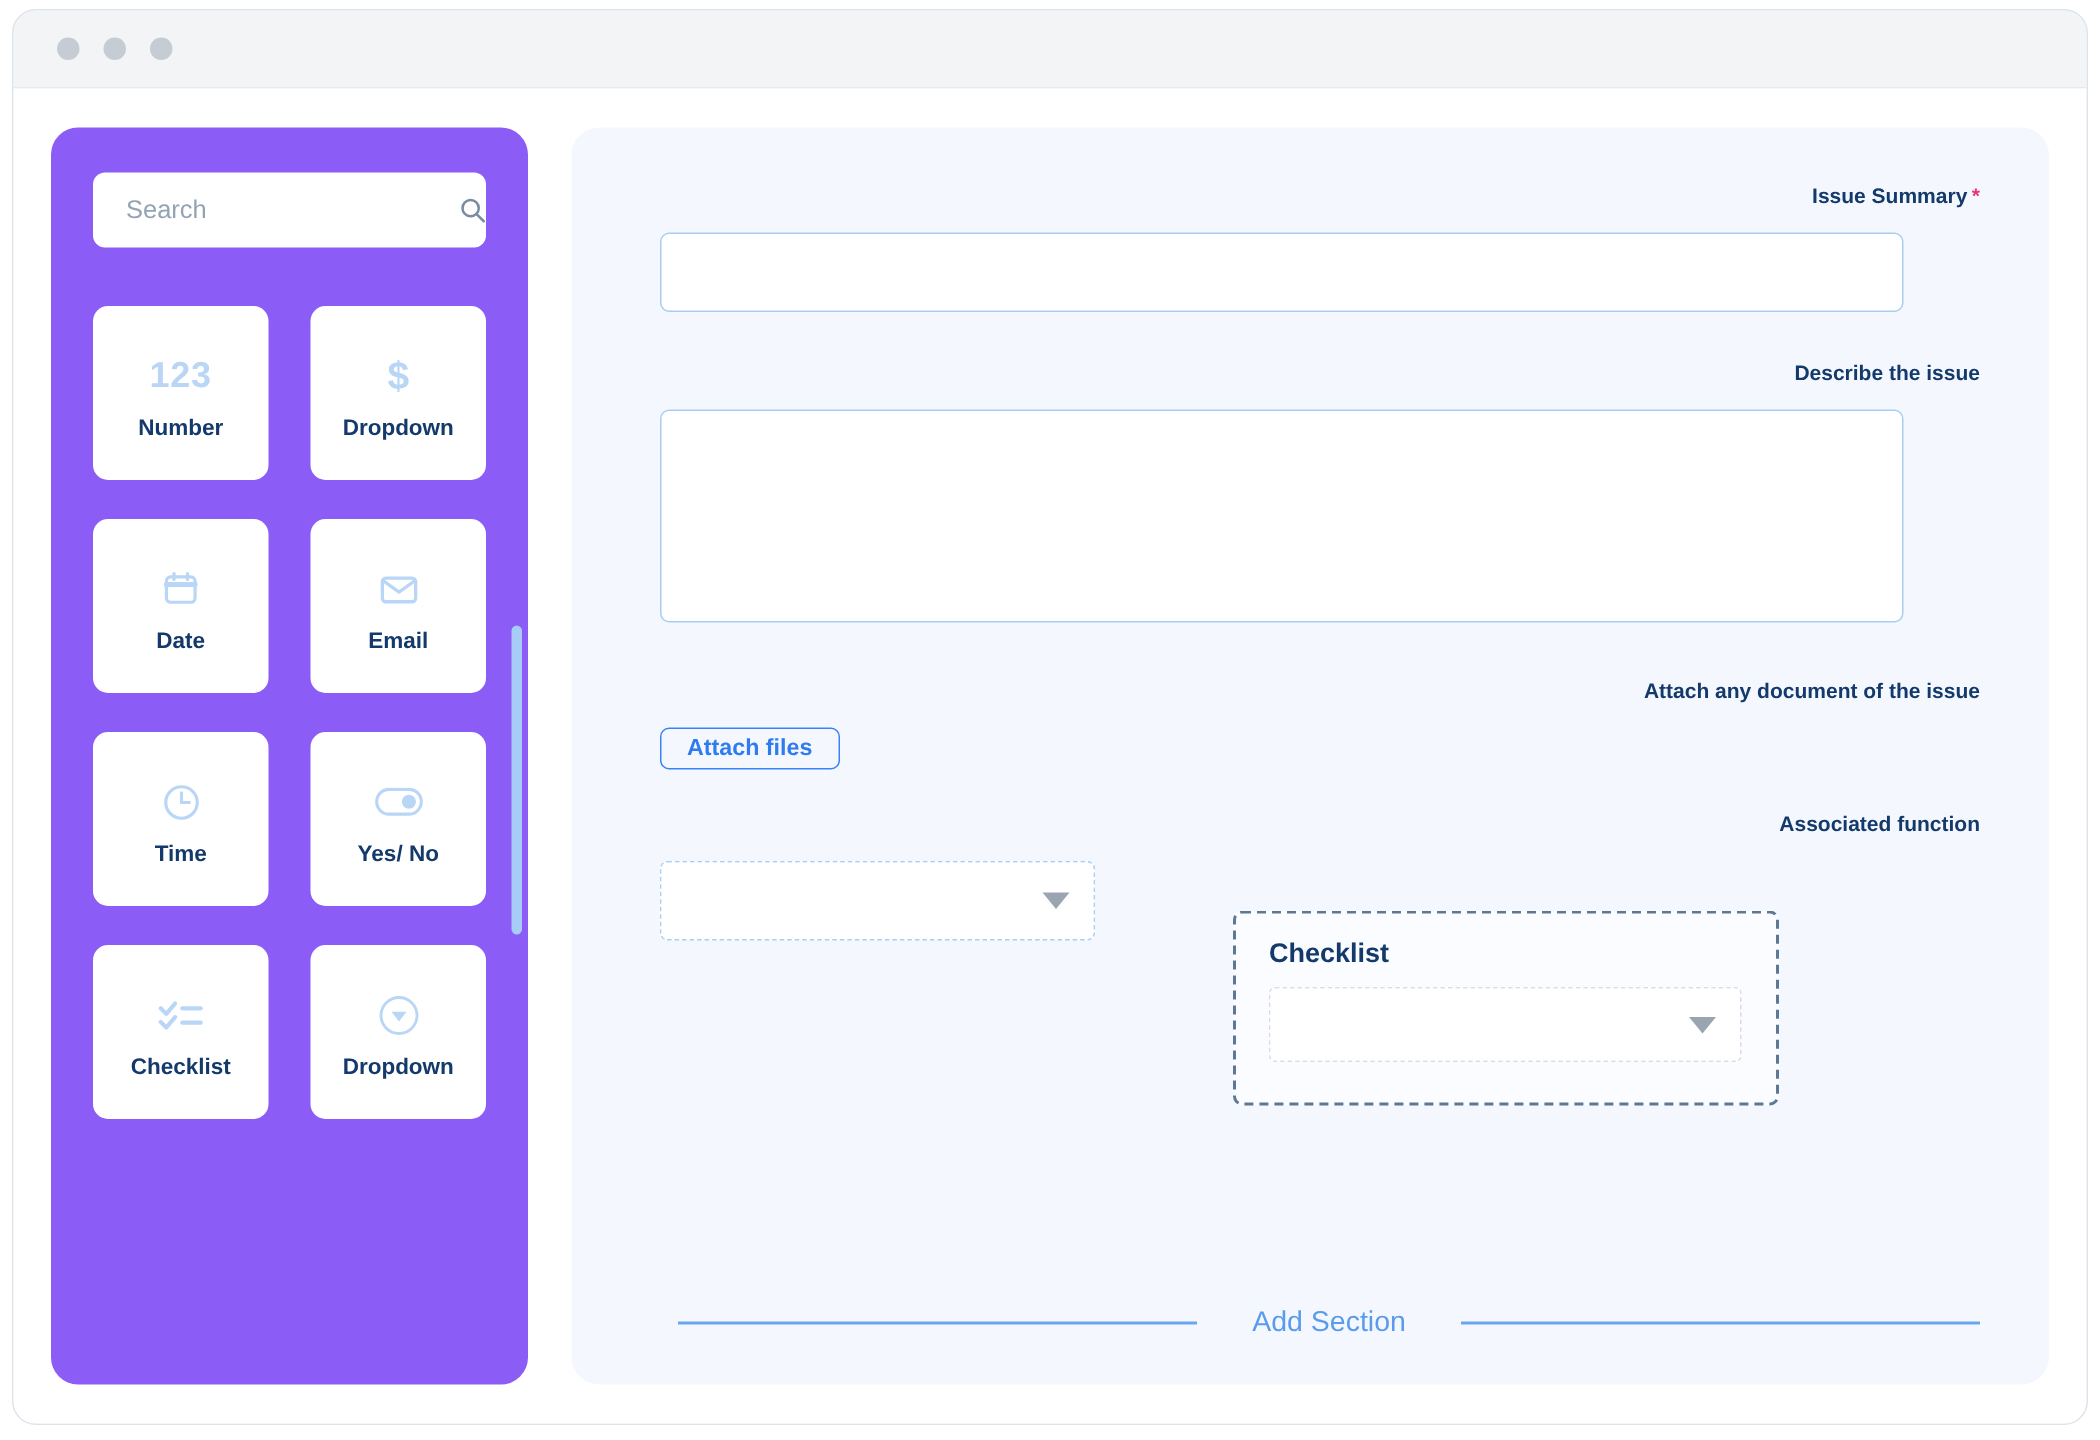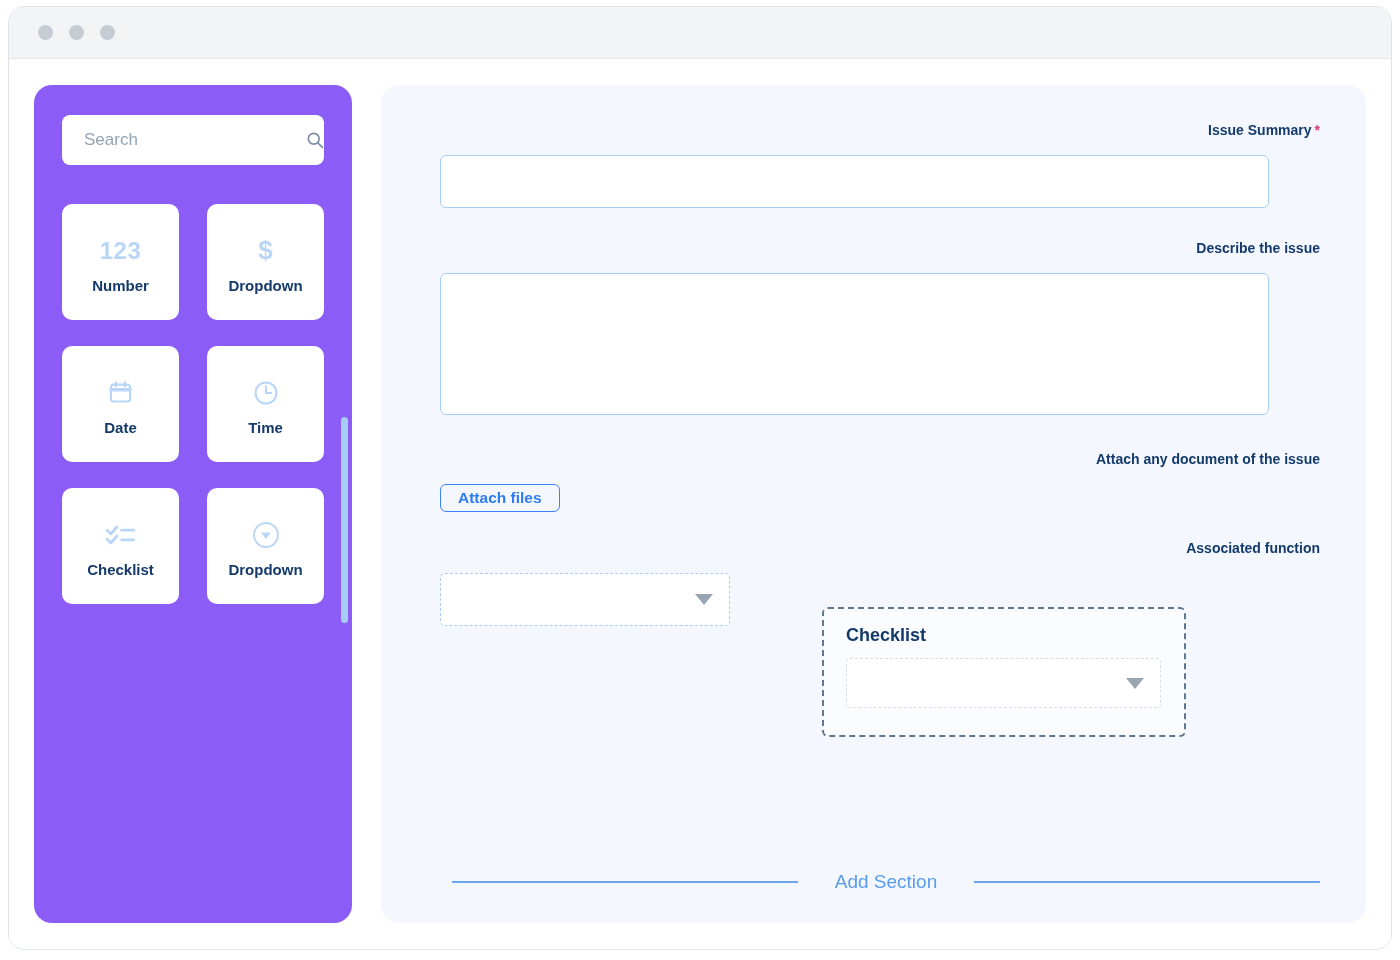--- a/index.html
+++ b/index.html
@@ -360,31 +360,49 @@
             <svg viewBox="0 0 24 24" width="27" height="27" fill="none" stroke="#b9d6f7" stroke-width="1.9" stroke-linecap="round">
               <rect x="3.5" y="5" width="17" height="15" rx="2.5"></rect>
               <line x1="3.5" y1="9.5" x2="20.5" y2="9.5" stroke-width="3"></line>
               <line x1="8" y1="3" x2="8" y2="6.5"></line>
               <line x1="16" y1="3" x2="16" y2="6.5"></line>
             </svg>
           </div>
           <div class="field-label">Date</div>
         </div>
 
+        <div class="field-card">
+          <div class="field-icon">
+            <svg viewBox="0 0 24 24" width="28" height="28" fill="none" stroke="#b9d6f7" stroke-width="1.9" stroke-linejoin="round">
+              <rect x="2.5" y="5.5" width="19" height="13.5" rx="2"></rect>
+              <path d="M3 7 L12 13.5 L21 7"></path>
+            </svg>
+          </div>
+          <div class="field-label">Email</div>
+        </div>
 
         <div class="field-card">
           <div class="field-icon">
             <svg viewBox="0 0 24 24" width="28" height="28" fill="none" stroke="#b9d6f7" stroke-width="1.8" stroke-linecap="round">
               <circle cx="12" cy="12" r="9"></circle>
               <path d="M12 6.5 L12 12 L16.5 12"></path>
             </svg>
           </div>
           <div class="field-label">Time</div>
         </div>
 
+        <div class="field-card">
+          <div class="field-icon">
+            <svg viewBox="0 0 34 20" width="32" height="19" fill="none">
+              <rect x="1.2" y="1.2" width="31.6" height="17.6" rx="8.8" stroke="#b9d6f7" stroke-width="2.2"></rect>
+              <circle cx="24" cy="10" r="5" fill="#b9d6f7"></circle>
+            </svg>
+          </div>
+          <div class="field-label">Yes/ No</div>
+        </div>
 
         <div class="field-card">
           <div class="field-icon">
             <svg viewBox="0 0 30 22" width="32" height="24" fill="none" stroke="#b9d6f7" stroke-width="2.6" stroke-linecap="round" stroke-linejoin="round">
               <path d="M2 6.5 L5.5 10 L11 3.5"></path>
               <path d="M2 15 L5.5 18.5 L11 12"></path>
               <line x1="15.5" y1="6.5" x2="27" y2="6.5"></line>
               <line x1="15.5" y1="15.5" x2="27" y2="15.5"></line>
             </svg>
           </div>

